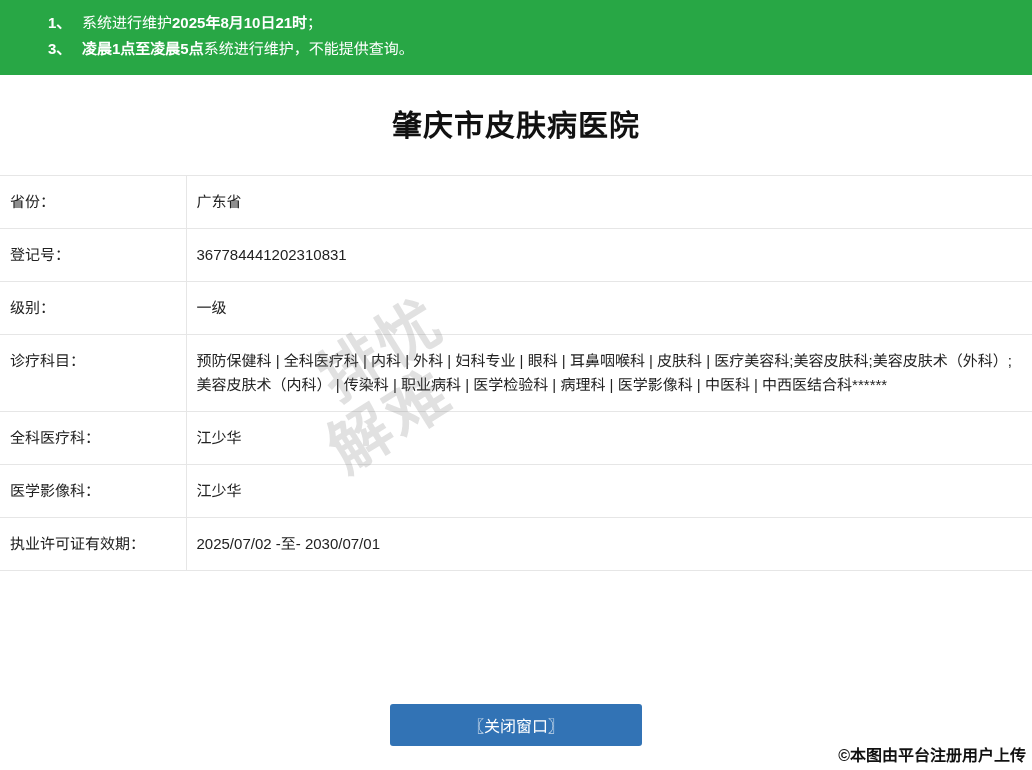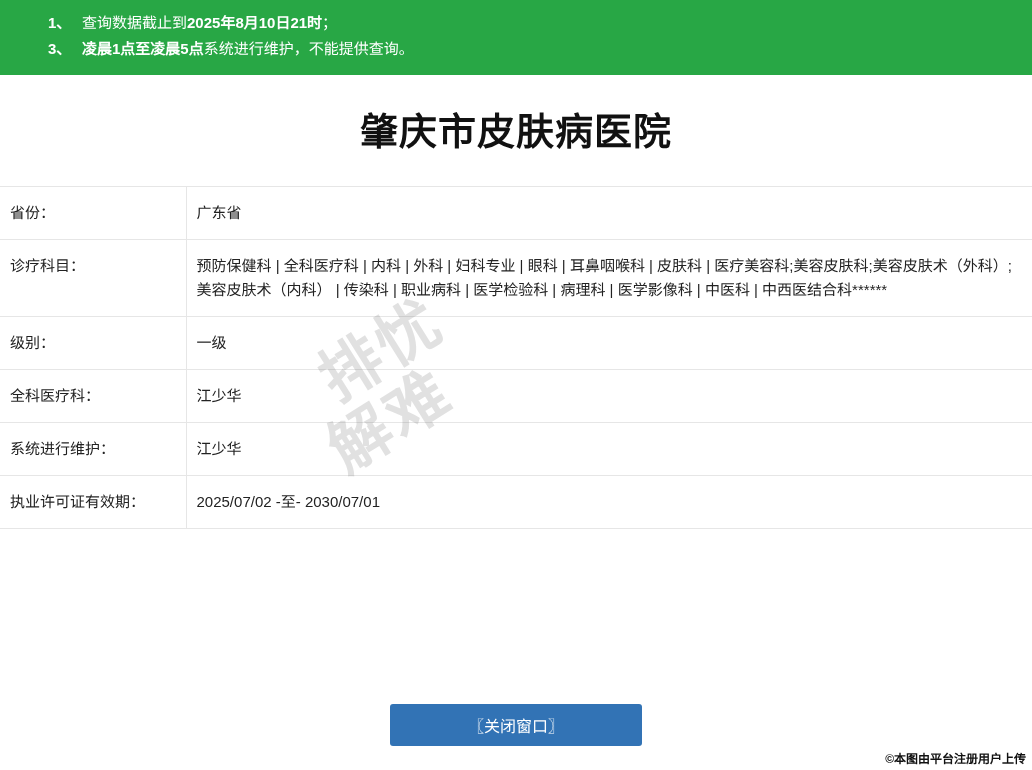--- a/index.html
+++ b/index.html
@@ -33,21 +33,21 @@
   .notice-num {
     display: inline-block;
     width: 34px;
     font-weight: bold;
   }
   .b { font-weight: bold; }
 
   
   .title {
     text-align: center;
-    font-size: 38px;
+    font-size: 30px;
     font-weight: bold;
     color: #111111;
     padding: 26px 0 30px 0;
     letter-spacing: 1px;
   }
 
   
   table.info {
     width: 1032px;
     border-collapse: collapse;
@@ -116,60 +116,64 @@
     font-size: 16px;
     border: none;
     border-radius: 3px;
     cursor: pointer;
     font-family: Liberation Sans, sans-serif;
   }
   .copyright {
     position: absolute;
     right: 6px;
     bottom: 4px;
-    font-size: 12px;
+    font-size: 16px;
     color: #111111;
     font-weight: bold;
     white-space: nowrap;
   }
 </style>
 </head>
 <body>
 
 <div id="root">
 
   <div class="notice">
     <div class="notice-lines">
-        <div class="notice-line"><span class="notice-num">1、</span><span>查询数据截止到</span><span class="b">2025年8月10日21时</span><span>；</span></div>
+        <div class="notice-line"><span class="notice-num">1、</span><span>系统进行维护</span><span class="b">2025年8月10日21时</span><span>；</span></div>
         <div class="notice-line"><span class="notice-num">3、</span><span class="b">凌晨1点至凌晨5点</span><span>系统进行维护，不能提供查询。</span></div>
       </div>
   </div>
 
   <div class="title">肇庆市皮肤病医院</div>
 
   <table class="info">
     <tbody>
         <tr>
           <td class="label">省份：</td>
           <td class="value">广东省</td>
         </tr>
         <tr>
-          <td class="label">诊疗科目：</td>
-          <td class="value">预防保健科 | 全科医疗科 | 内科 | 外科 | 妇科专业 | 眼科 | 耳鼻咽喉科 | 皮肤科 | 医疗美容科;美容皮肤科;美容皮肤术（外科）;美容皮肤术（内科） | 传染科 | 职业病科 | 医学检验科 | 病理科 | 医学影像科 | 中医科 | 中西医结合科******</td>
+          <td class="label">登记号：</td>
+          <td class="value">367784441202310831</td>
         </tr>
         <tr>
           <td class="label">级别：</td>
           <td class="value">一级</td>
         </tr>
         <tr>
+          <td class="label">诊疗科目：</td>
+          <td class="value">预防保健科 | 全科医疗科 | 内科 | 外科 | 妇科专业 | 眼科 | 耳鼻咽喉科 | 皮肤科 | 医疗美容科;美容皮肤科;美容皮肤术（外科）;美容皮肤术（内科） | 传染科 | 职业病科 | 医学检验科 | 病理科 | 医学影像科 | 中医科 | 中西医结合科******</td>
+        </tr>
+        <tr>
           <td class="label">全科医疗科：</td>
           <td class="value">江少华</td>
         </tr>
         <tr>
-          <td class="label">系统进行维护：</td>
+          <td class="label">医学影像科：</td>
           <td class="value">江少华</td>
         </tr>
         <tr>
           <td class="label">执业许可证有效期：</td>
           <td class="value">2025/07/02 -至- 2030/07/01</td>
         </tr>
       </tbody>
   </table>
 
   <div class="watermark">

